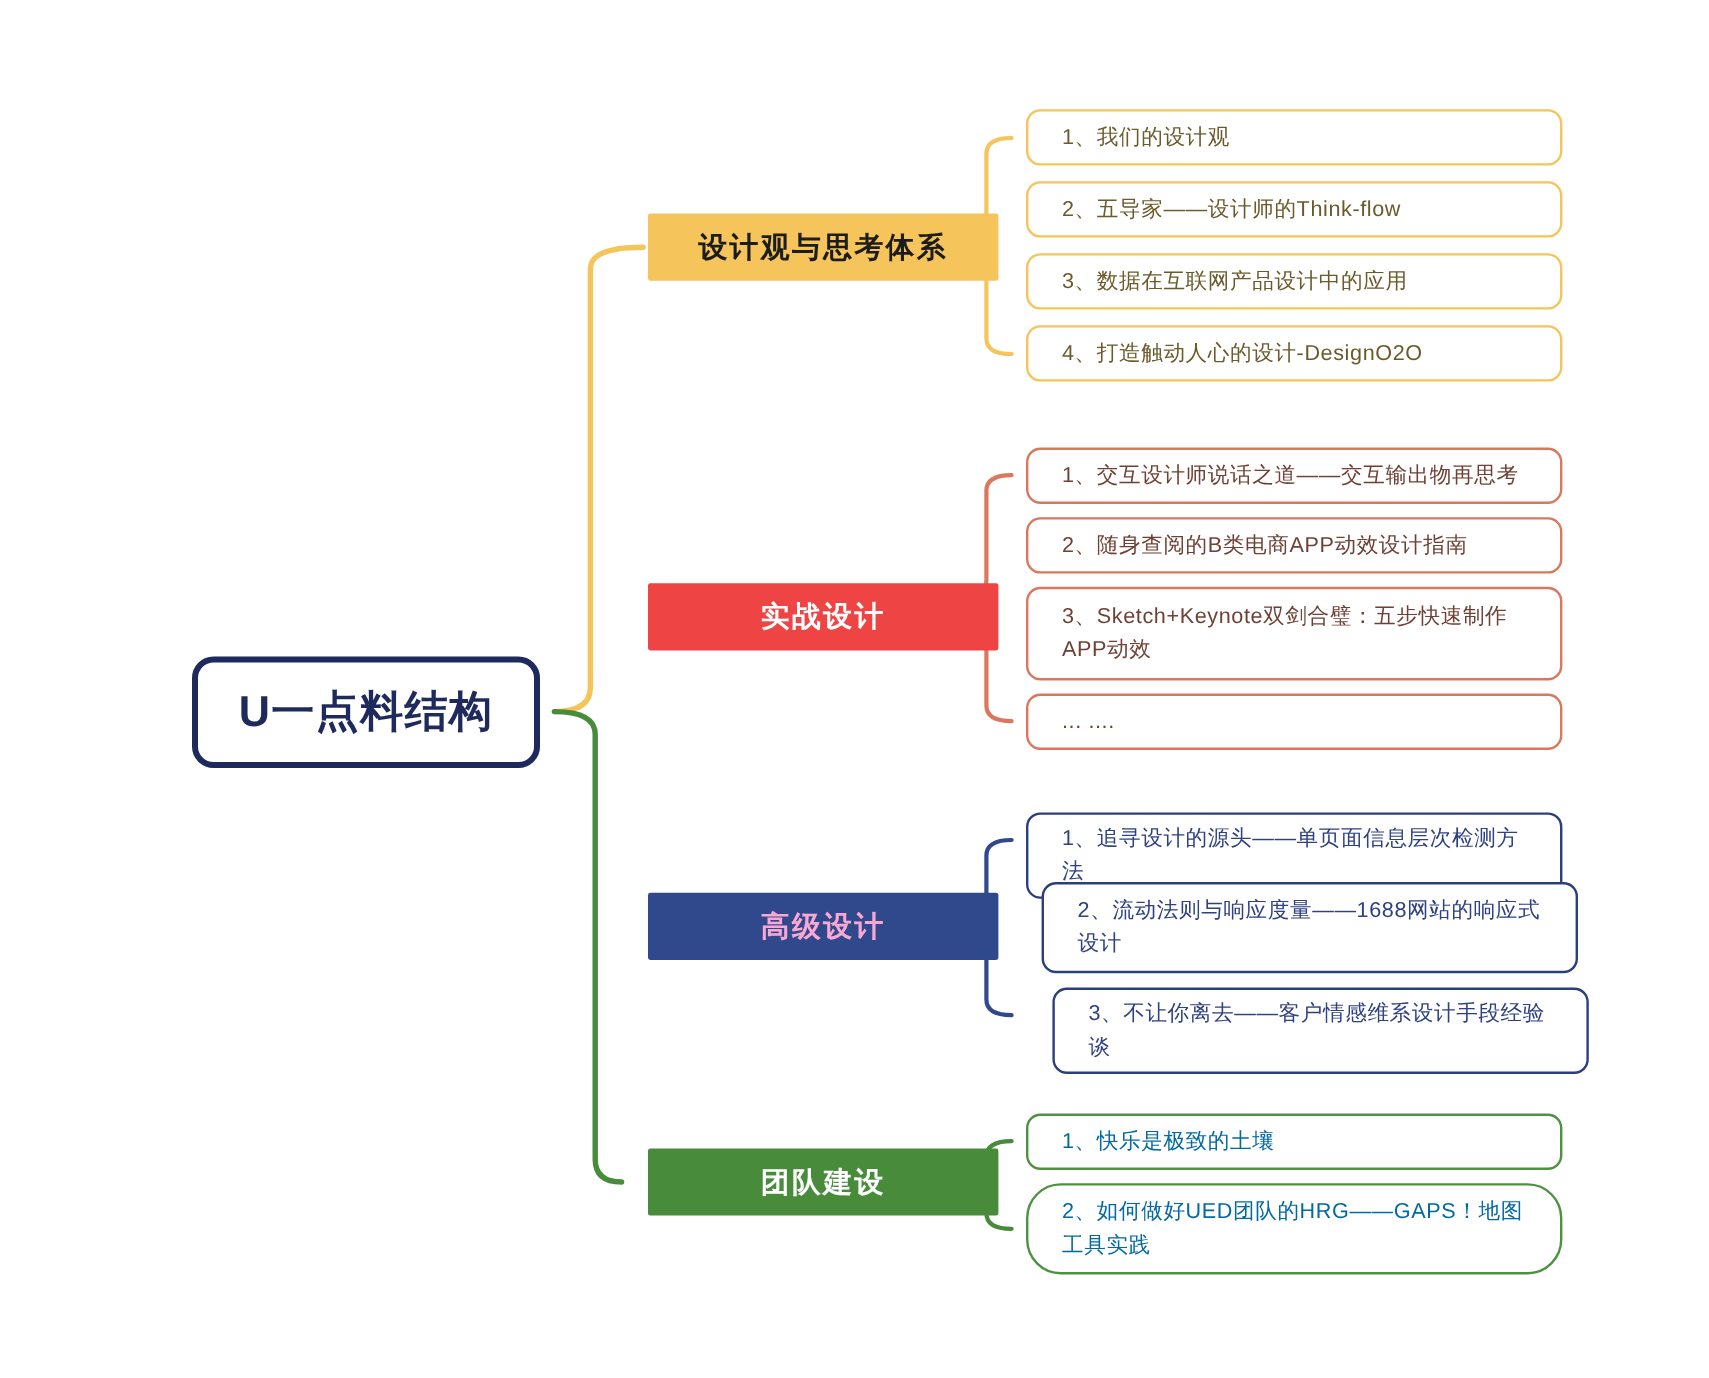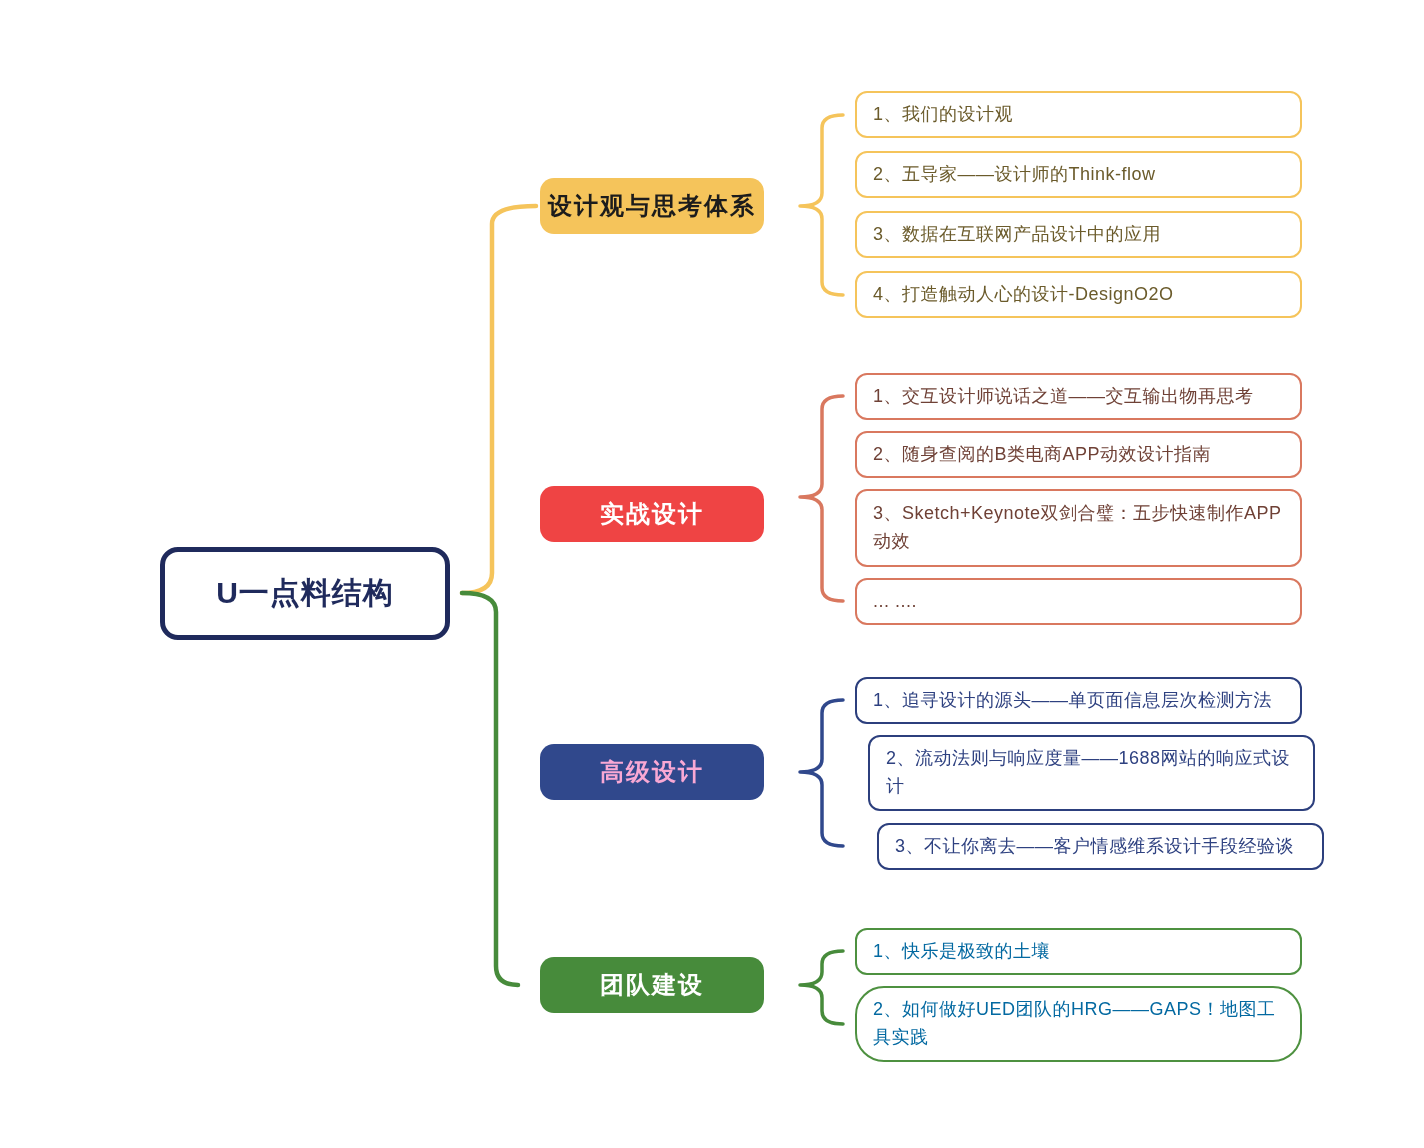--- a/index.html
+++ b/index.html
@@ -9,37 +9,37 @@
   }
   svg.connectors{position:absolute;left:0;top:0;width:1424px;height:1148px;pointer-events:none;}
   svg.connectors path{fill:none;stroke-linecap:round;stroke-linejoin:round;}
 
   .node{position:absolute;box-sizing:border-box;display:flex;align-items:center;}
 
   
   .root{
     left:160px;top:547px;width:290px;height:93px;
     border:5px solid #1F2A5C;border-radius:18px;background:#ffffff;
-    justify-content:center;color:#1F2A5C;font-size:30px;font-weight:bold;letter-spacing:1px;
+    justify-content:center;color:#1F2A5C;font-size:36px;font-weight:bold;letter-spacing:1px;
   }
 
   
   .branch{
-    left:540px;width:224px;height:56px;border-radius:14px;
+    left:540px;width:292px;height:56px;border-radius:2px;
     justify-content:center;font-size:24px;font-weight:bold;letter-spacing:2px;
   }
   .branch.b1{top:178px;background:#F5C45B;color:#1c1c1c;}
   .branch.b2{top:486px;background:#ef4444;color:#ffffff;}
   .branch.b3{top:744px;background:#30488C;color:#f9a8d4;}
   .branch.b4{top:957px;background:#478B3B;color:#ffffff;}
 
   
   .child{
     left:855px;width:447px;min-height:47px;border-radius:12px;background:#ffffff;
-    font-size:18px;line-height:1.55;padding:6px 16px;letter-spacing:0.5px;
+    font-size:18px;line-height:1.55;padding:6px 28px;letter-spacing:0.5px;
   }
   .child.y{border:2.5px solid #F5C45B;color:#6B5B2B;}
   .child.s{border:2.5px solid #D9785F;color:#6F4136;}
   .child.bl{border:2.5px solid #2C3F7D;color:#2E4180;}
   .child.g{border:2.5px solid #4E9140;color:#0369a1;}
 </style>
 </head>
 <body>
 
 <div class="canvas">

